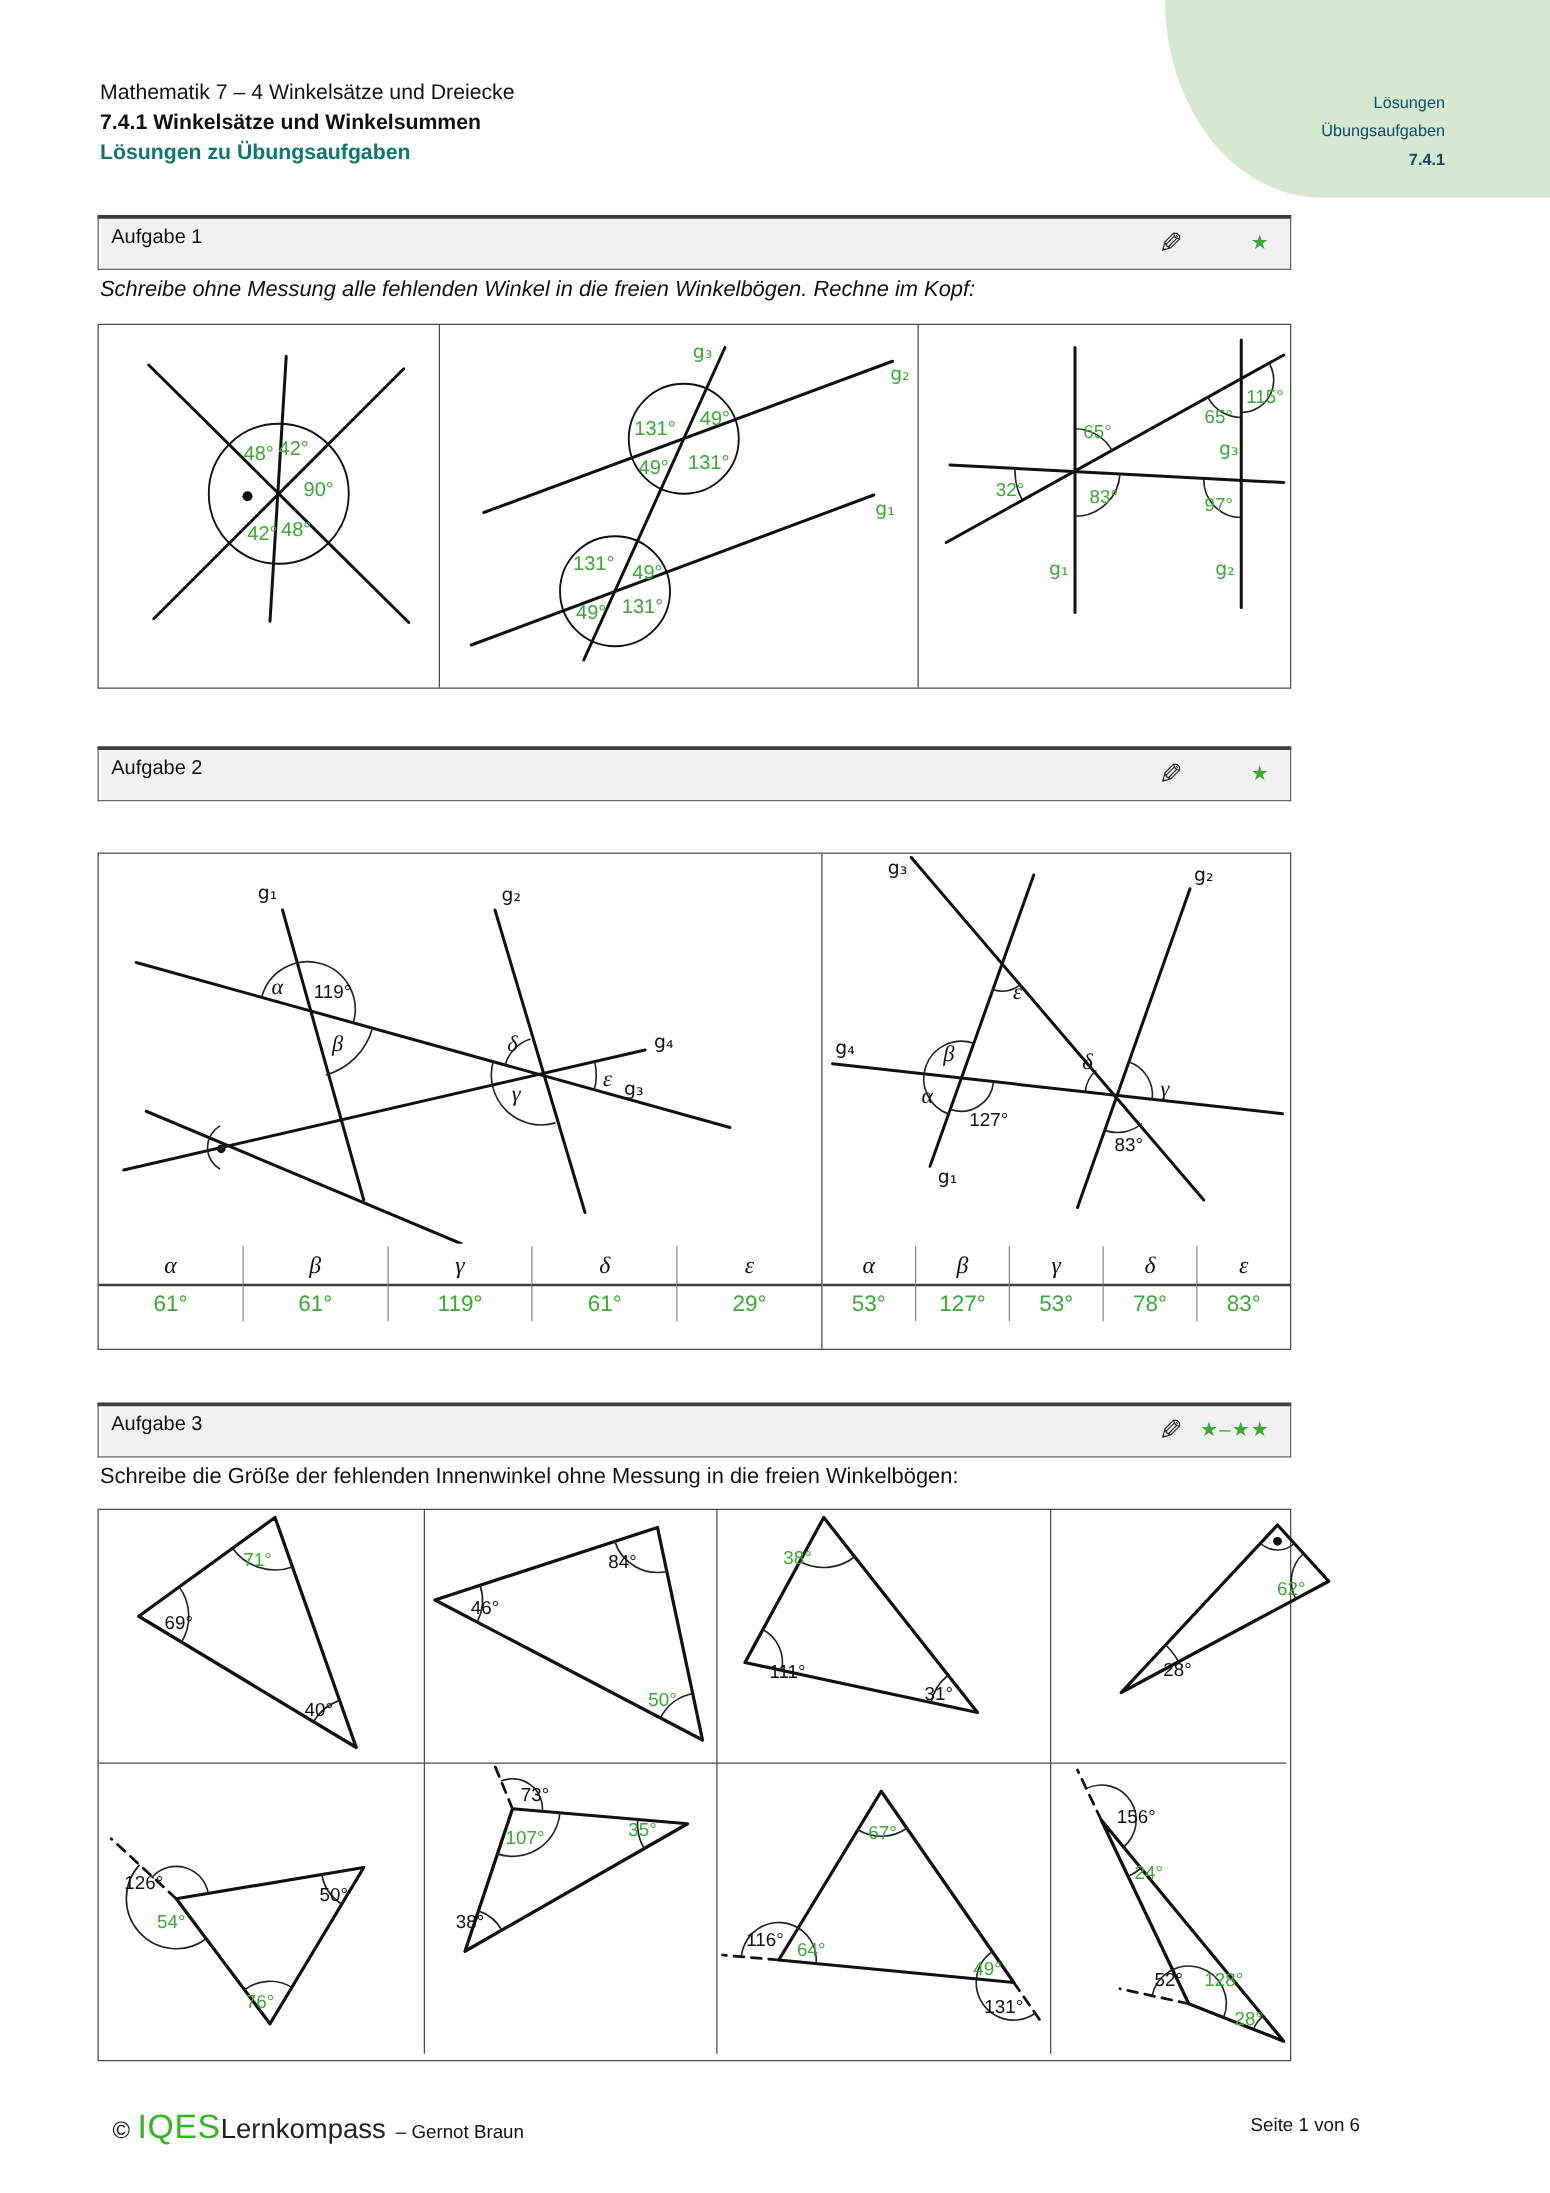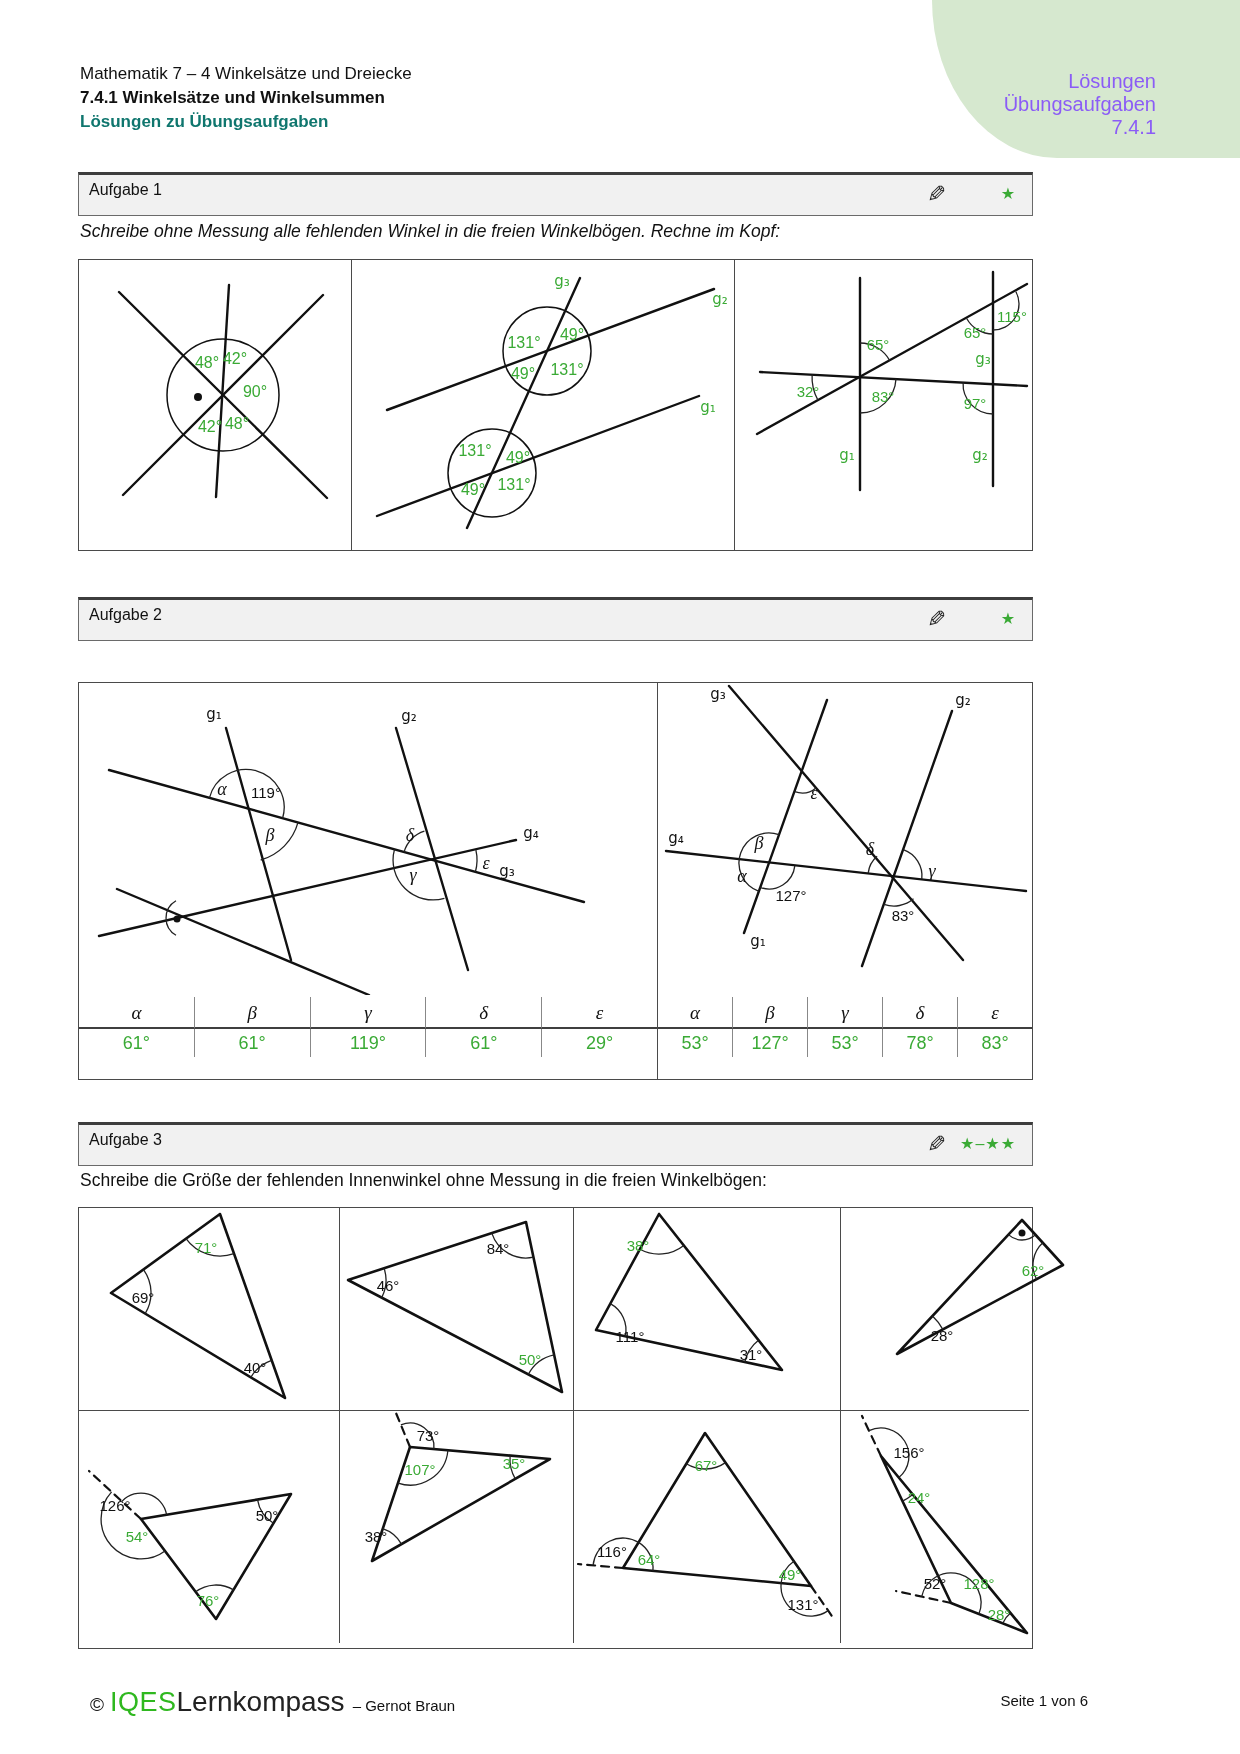--- a/index.html
+++ b/index.html
@@ -1,22 +1,22 @@
 <!DOCTYPE html>
 <html><head>
 <meta charset="utf-8">
 <style>
   html,body{margin:0;padding:0;background:#fff;}
   .page{position:relative;width:1240px;height:1754px;background:#fff;
         font-family:"Liberation Sans",sans-serif;color:#111;overflow:hidden;}
   
   .corner{position:absolute;top:0;right:0;width:308px;height:158px;background:#d6e8cf;
           border-bottom-left-radius:125px 158px;}
-  .corner-text{position:absolute;top:70px;right:84px;text-align:right;font-size:20px;line-height:23px;color:#8b5cf6;}
-  .corner-text .b{font-weight:normal;}
+  .corner-text{position:absolute;top:70px;right:84px;text-align:right;font-size:13px;line-height:23px;color:#0c4a6e;}
+  .corner-text .b{font-weight:bold;}
   
   .doc-header{position:absolute;left:80px;top:62px;font-size:17px;line-height:24px;}
   .doc-header .b{font-weight:bold;}
   .doc-header .g{font-weight:bold;color:#0f766e;}
   
   .task-bar{position:absolute;left:78px;width:953px;height:40px;background:#f1f1f1;
             border:1.5px solid #6a6a6a;border-top:3px solid #3d3d3d;}
   .task-bar .title{position:absolute;left:10px;top:6px;font-size:16px;}
   .task-bar .pencil{position:absolute;right:86px;top:6px;font-size:23px;color:#222;transform:scaleX(-1);}
   .task-bar .stars{position:absolute;right:16px;top:9px;font-size:16px;color:#3aaa35;letter-spacing:1px;white-space:nowrap;}
@@ -47,21 +47,21 @@
   .tvals .tc{height:28px;line-height:28px;font-size:18px;color:#3aaa35;}
   
   .a3row{display:flex;}
   .a3row .cell{border-left:1.5px solid #4a4a4a;}
   .a3row .cell:first-child{border-left:none;}
   .a3row2 .cell{border-top:1.5px solid #4a4a4a;}
   
   .footer-left{position:absolute;left:90px;top:1686px;display:flex;align-items:baseline;}
   .footer-left .cop{font-size:19px;margin-right:6px;}
   .footer-left .iqes{font-size:27px;color:#2fb81f;letter-spacing:.5px;}
-  .footer-left .lk{font-size:28px;color:#222;}
+  .footer-left .lk{font-size:22px;color:#222;}
   .footer-left .auth{font-size:15px;margin-left:8px;}
   .footer-right{position:absolute;right:152px;top:1692px;font-size:15px;}
 </style>
 </head>
 <body>
 
 <div class="page">
 
   <div class="corner"></div>
   <div class="corner-text">

